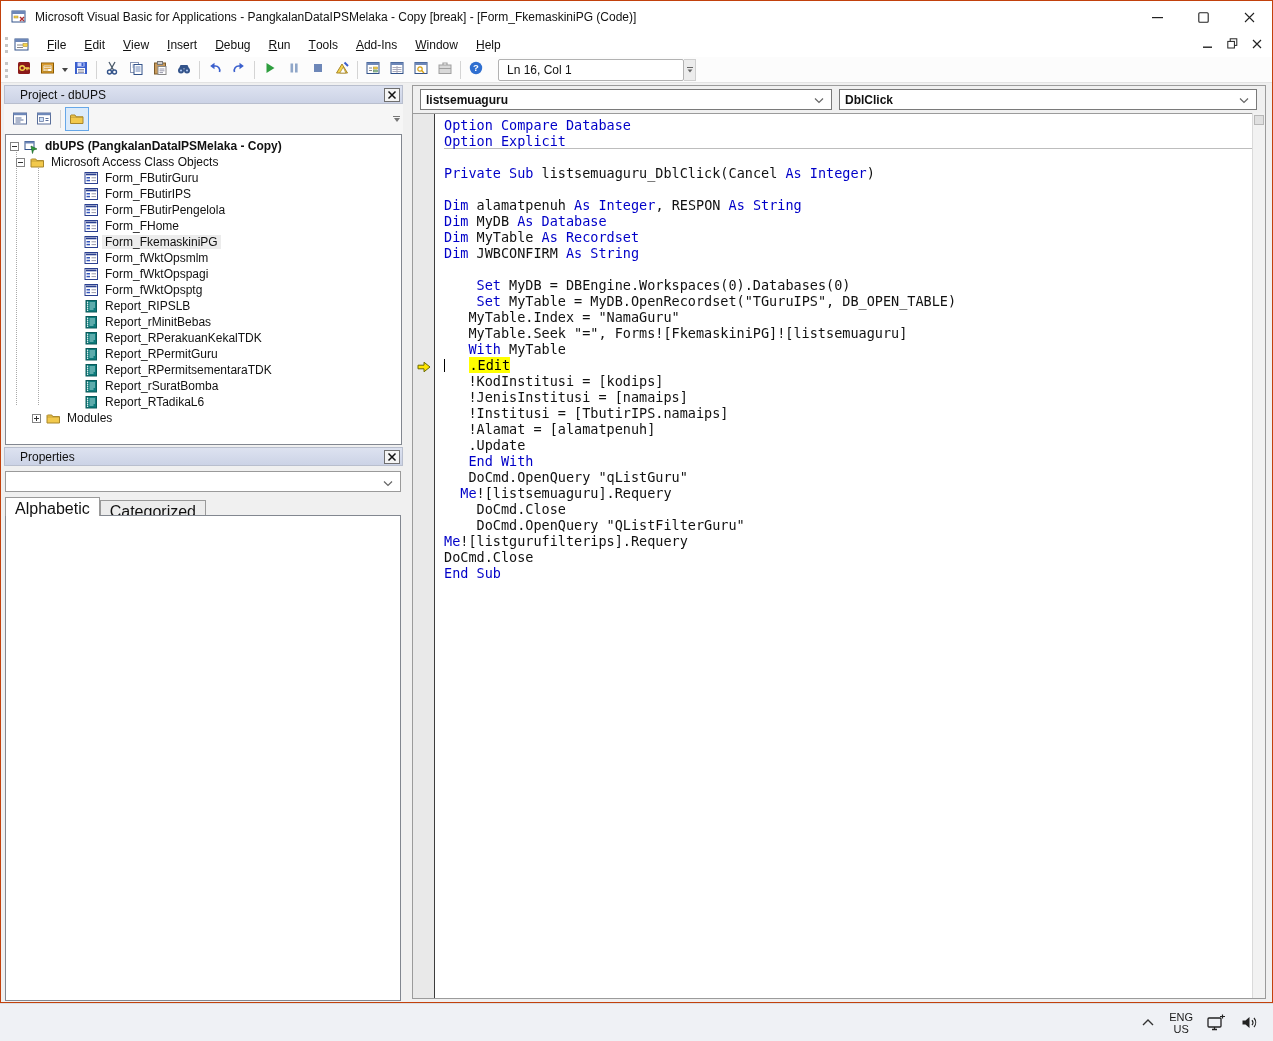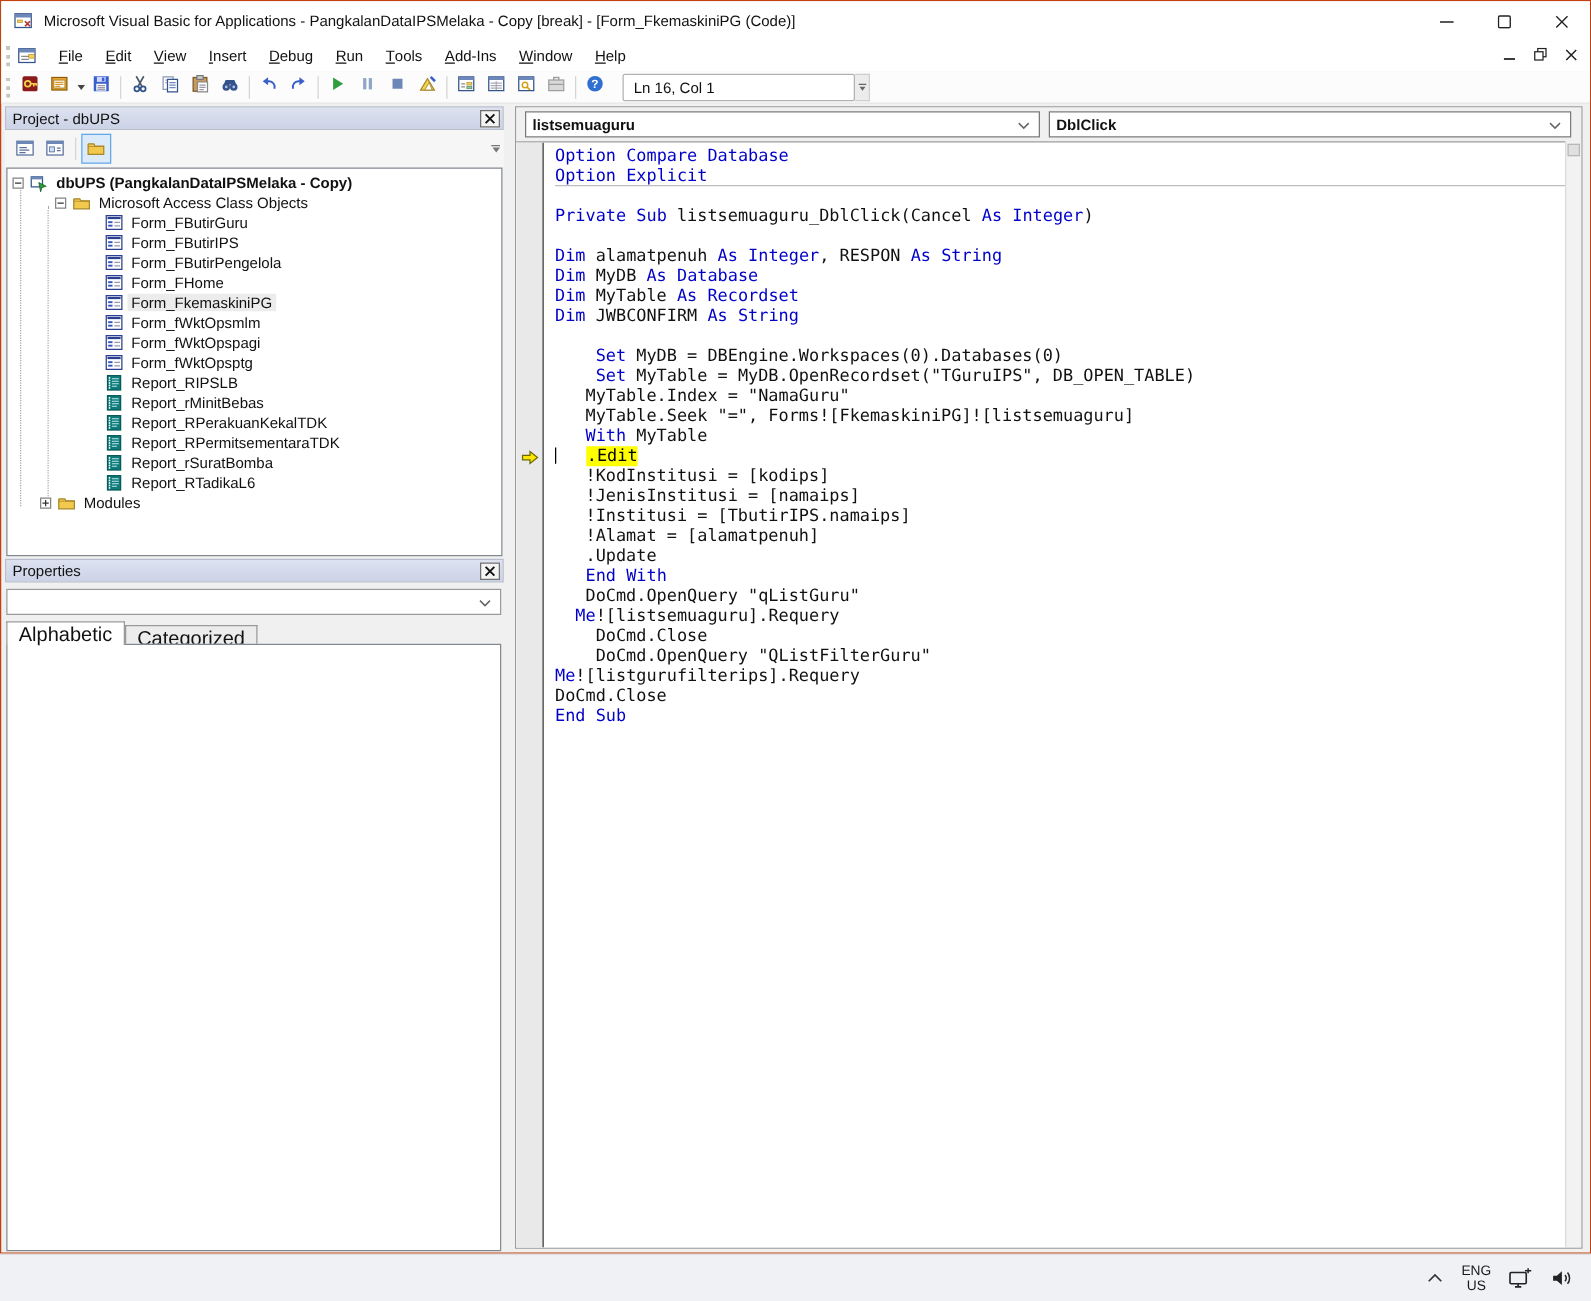--- a/index.html
+++ b/index.html
@@ -31,21 +31,21 @@
           border-top:4px solid #444;}
   .ln-box{margin-left:10px;width:186px;height:22px;background:#fff;border:1px solid #b2b2b2;
           border-radius:2px;font-size:12px;display:flex;align-items:center;padding-left:8px;}
   .tb-overflow{width:12px;height:22px;background:#ececec;border:1px solid #cfcfcf;border-left:none;
                display:flex;flex-direction:column;align-items:center;justify-content:center;gap:1px;}
   .tb-overflow i{display:block;width:6px;height:1px;background:#666;}
   .tb-overflow .dd-tri{border-top-color:#666;transform:scale(.8);}
   
   .main{position:absolute;left:1px;right:1px;top:82px;bottom:1px;background:#f0f0f0;}
   .panel-header{position:absolute;height:19px;background:linear-gradient(#dde2f0,#ccd3e6);
-                display:flex;align-items:center;font-size:12px;padding-left:5px;
+                display:flex;align-items:center;font-size:12px;padding-left:15px;
                 border:1px solid #b9bfce;}
   .panel-x{margin-left:auto;width:16px;height:14px;border:1px solid #6f6f6f;background:#f4f4f4;
            display:flex;align-items:center;justify-content:center;margin-right:2px;}
   
   .proj-header{left:2px;top:2px;width:399px;}
   .proj-toolbar{position:absolute;left:2px;top:21px;width:399px;height:30px;background:#f6f6f6;
                 display:flex;align-items:center;padding-left:4px;}
   .ptb-btn{width:24px;height:24px;display:flex;align-items:center;justify-content:center;}
   .ptb-btn.active{border:1px solid #66a7e8;background:#dcebfa;}
   .ptb-sep{width:1px;height:18px;background:#d4d4d4;margin:0 4px;}
@@ -374,21 +374,21 @@
           <div class="guide" style="left:32px;top:30px;height:240px;"></div>
         <div class="tree-row bold" style="padding-left: 4px;">
               <span class="expander"></span>
               <span class="tree-icon"><svg width="15" height="15">
                   <rect x="1" y="2.5" width="9" height="8" fill="#fff" stroke="#33538a"></rect>
                   <rect x="1" y="2.5" width="9" height="2" fill="#6D87B8"></rect>
                   <path d="M7 7 l6 3 -3.5 1 -1 3.5 z" fill="#2E9E3E" stroke="#145a1e" stroke-width=".6"></path>
                 </svg></span>
               <span class="lbl">dbUPS (PangkalanDataIPSMelaka - Copy)</span>
             </div>
-            <div class="tree-row" style="padding-left: 38px;">
+            <div class="tree-row" style="padding-left: 10px;">
               <span class="expander"></span>
               <span class="tree-icon"><svg width="15" height="15">
                   <path d="M1 4.5 L1 12 L13.5 12 L13.5 5.6 L6.8 5.6 L5.8 4 L1.5 4 z" fill="#F2C94C" stroke="#A8862A"></path>
                   <path d="M1 6 h12.5" stroke="#A8862A" stroke-width=".6"></path>
                 </svg></span>
               <span class="lbl">Microsoft Access Class Objects</span>
             </div>
             <div class="tree-row" style="padding-left: 64px;">
               <span style="width:9px;flex:0 0 auto;"></span>
               <span class="tree-icon"><svg width="15" height="15">
@@ -508,20 +508,33 @@
               <span class="tree-icon"><svg width="15" height="15">
                   <rect x="2" y="1.5" width="10.5" height="11.5" fill="#0E7B7B" stroke="#0a5a5a"></rect>
                   <circle cx="3.6" cy="3.3" r=".7" fill="#fff"></circle>
                   <circle cx="3.6" cy="5.3" r=".7" fill="#fff"></circle>
                   <circle cx="3.6" cy="7.3" r=".7" fill="#fff"></circle>
                   <circle cx="3.6" cy="9.3" r=".7" fill="#fff"></circle>
                   <circle cx="3.6" cy="11.3" r=".7" fill="#fff"></circle>
                   <path d="M5.5 4 h5.5 M5.5 6 h5.5 M5.5 8 h5.5 M5.5 10 h4" stroke="#bfe8e8" stroke-width=".9"></path>
                 </svg></span>
               <span class="lbl">Report_RPerakuanKekalTDK</span>
+            </div>
+            <div class="tree-row" style="padding-left: 64px;">
+              <span style="width:9px;flex:0 0 auto;"></span>
+              <span class="tree-icon"><svg width="15" height="15">
+                  <rect x="2" y="1.5" width="10.5" height="11.5" fill="#0E7B7B" stroke="#0a5a5a"></rect>
+                  <circle cx="3.6" cy="3.3" r=".7" fill="#fff"></circle>
+                  <circle cx="3.6" cy="5.3" r=".7" fill="#fff"></circle>
+                  <circle cx="3.6" cy="7.3" r=".7" fill="#fff"></circle>
+                  <circle cx="3.6" cy="9.3" r=".7" fill="#fff"></circle>
+                  <circle cx="3.6" cy="11.3" r=".7" fill="#fff"></circle>
+                  <path d="M5.5 4 h5.5 M5.5 6 h5.5 M5.5 8 h5.5 M5.5 10 h4" stroke="#bfe8e8" stroke-width=".9"></path>
+                </svg></span>
+              <span class="lbl">Report_RPermitGuru</span>
             </div>
             <div class="tree-row" style="padding-left: 64px;">
               <span style="width:9px;flex:0 0 auto;"></span>
               <span class="tree-icon"><svg width="15" height="15">
                   <rect x="2" y="1.5" width="10.5" height="11.5" fill="#0E7B7B" stroke="#0a5a5a"></rect>
                   <circle cx="3.6" cy="3.3" r=".7" fill="#fff"></circle>
                   <circle cx="3.6" cy="5.3" r=".7" fill="#fff"></circle>
                   <circle cx="3.6" cy="7.3" r=".7" fill="#fff"></circle>
                   <circle cx="3.6" cy="9.3" r=".7" fill="#fff"></circle>
                   <circle cx="3.6" cy="11.3" r=".7" fill="#fff"></circle>

